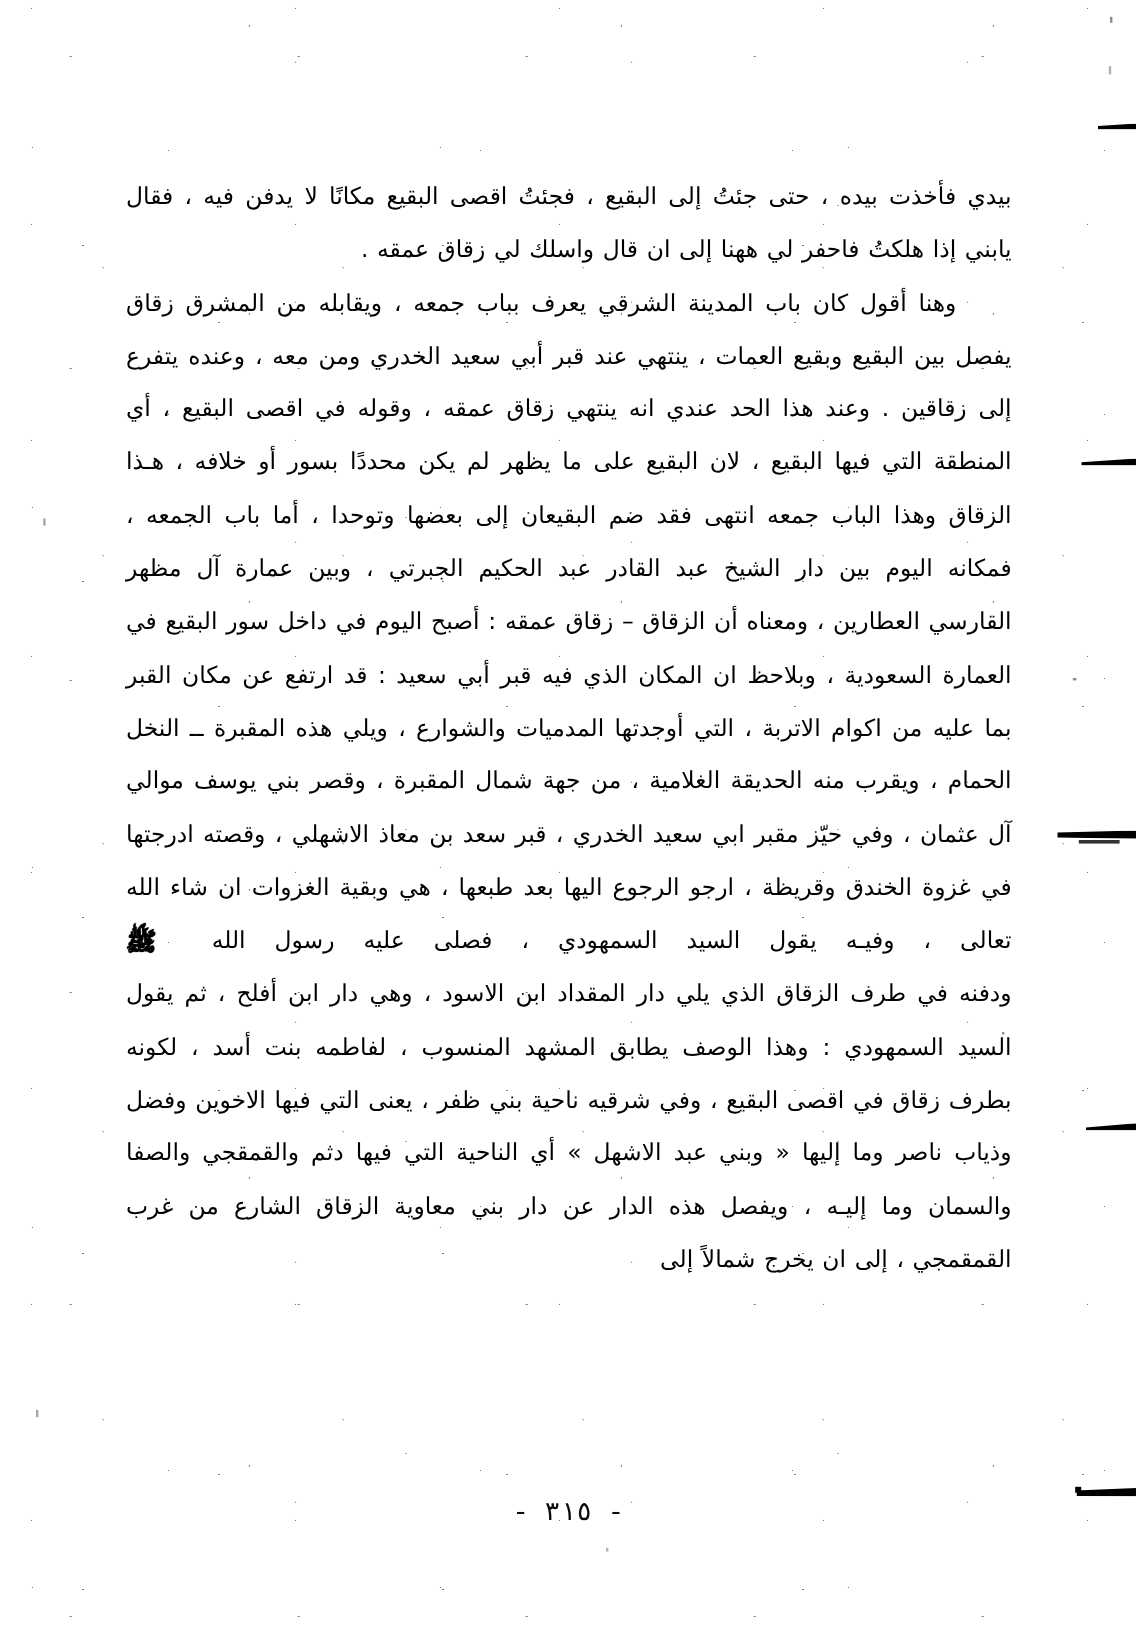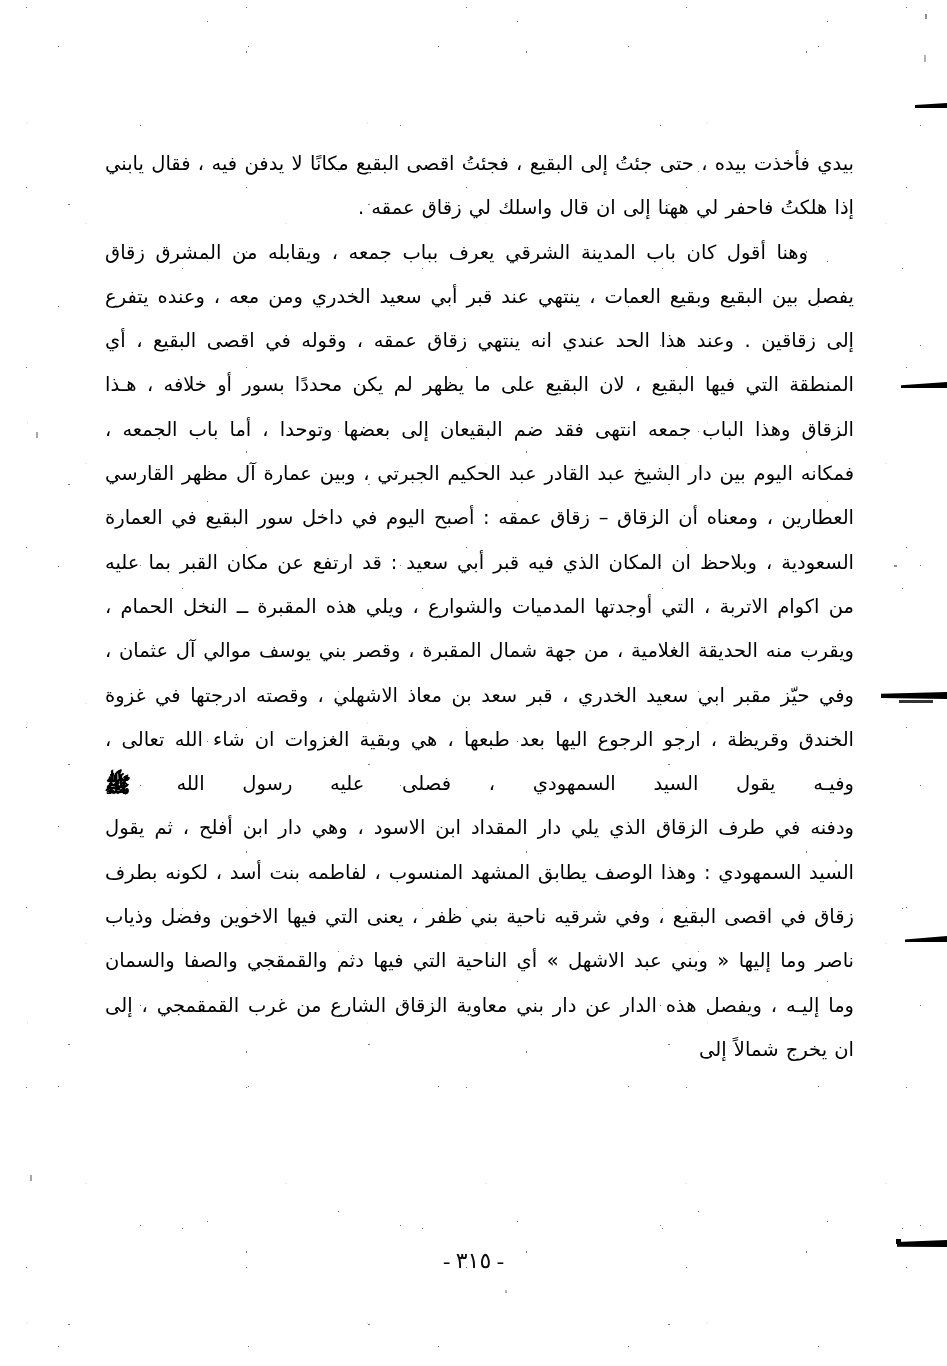--- a/index.html
+++ b/index.html
@@ -39,21 +39,21 @@
       radial-gradient(circle at 94% 66%, #000 0 .5px, transparent .6px);
     background-size: 220px 180px, 310px 240px, 190px 260px, 280px 200px,
                      340px 300px, 260px 220px, 300px 280px, 240px 320px,
                      200px 240px, 360px 260px;
   }
 
   
   .text-body {
     position: absolute;
     top: 142px;
-    right: 93px;
+    right: 104px;
     left: 105px;
     direction: rtl;
     text-align: justify;
     font-family: "DejaVu Sans", sans-serif;
     color: #0a0a0a;
   }
   .para {
     margin: 0 0 0 0;
     font-size: 19.5px;
     line-height: 44.3px;
@@ -78,21 +78,21 @@
     font-weight: 700;
   }
 
   
   .page-number {
     position: absolute;
     top: 1248px;
     left: 0;
     right: 0;
     text-align: center;
-    font-family: Liberation Serif, serif;
+    font-family: Liberation Mono, monospace;
     font-size: 22px;
     letter-spacing: 3px;
     color: #0a0a0a;
     direction: rtl;
   }
 
   
   .edge-mark {
     position: absolute;
     background: #000;

